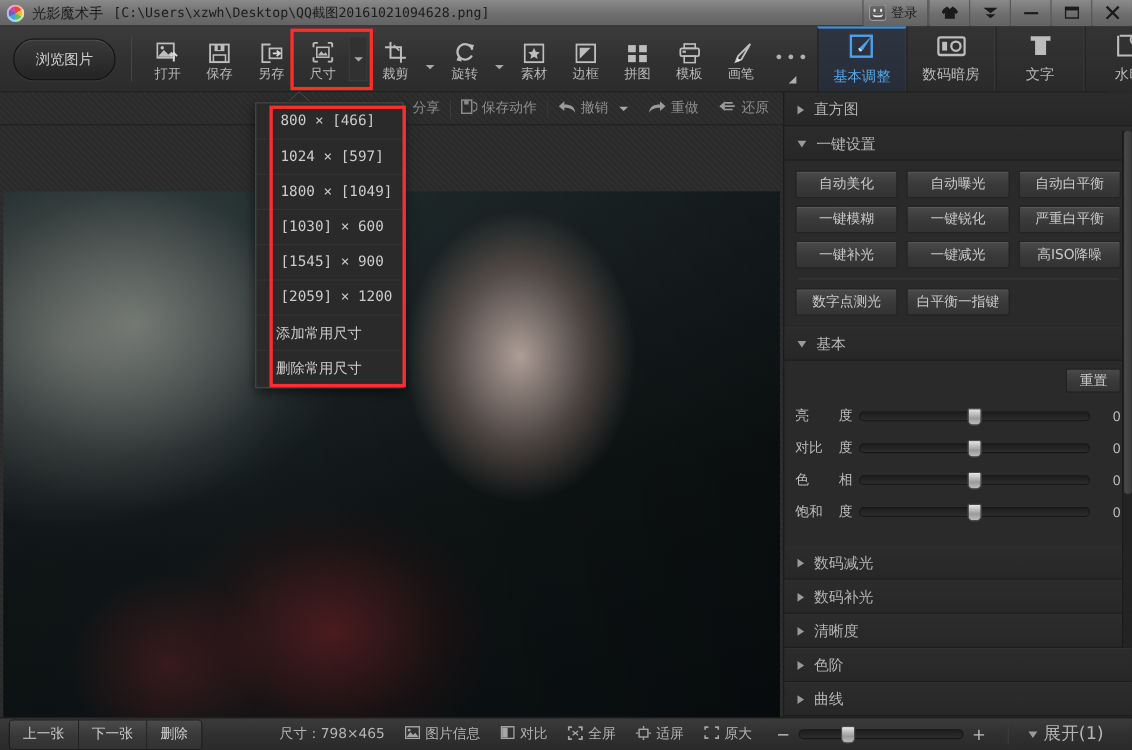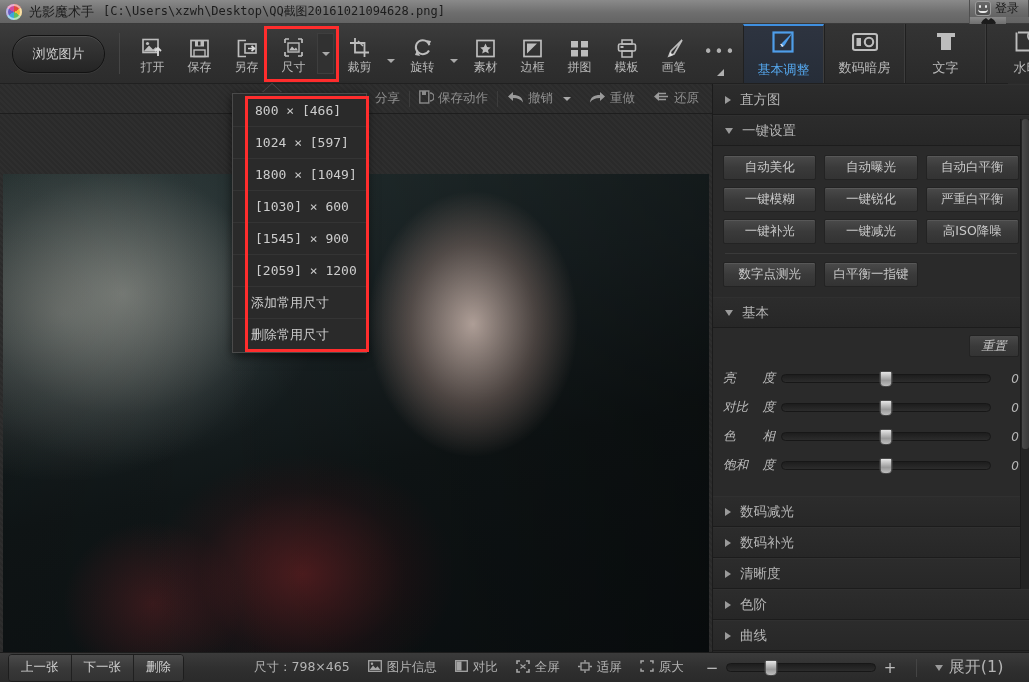--- a/index.html
+++ b/index.html
@@ -32,21 +32,21 @@
   .tb-title {
     margin-left: 7px; font-size: 13px; color: #1c1c1c;
     font-family: "DejaVu Sans", "Liberation Sans", sans-serif;
     white-space: nowrap;
   }
   .tb-path {
     margin-left: 9px; font-size: 12px; color: #1c1c1c;
     font-family: "DejaVu Sans Mono", "Liberation Mono", monospace;
     white-space: nowrap;
   }
-  .tb-right { margin-left: auto; display: flex; align-items: stretch; height: 24px; flex-direction: column; }
+  .tb-right { margin-left: auto; display: flex; align-items: stretch; height: 24px; }
   .tb-login {
     display: flex; align-items: center; gap: 4px;
     padding: 0 9px 0 5px; border-left: 1px solid #4f4f4f;
     border-right: 1px solid #4f4f4f;
     background: linear-gradient(#8a8a8a, #6e6e6e 55%, #636363);
     font-size: 12px; color: #1c1c1c; cursor: default;
   }
   .tb-face {
     width: 16px; height: 15px; border-radius: 3px;
     background: linear-gradient(#6b6b6b,#4a4a4a);
@@ -651,21 +651,21 @@
         <div class="pbtn">数字点测光</div>
         <div class="pbtn">白平衡一指键</div>
         <div></div>
       </div>
     </div>
 
     <div class="sec-head">
       <span class="tri-d"></span>
       <span>基本</span>
     </div>
-    <div class="sec-body" style="padding-top:7px;font-style:italic;">
+    <div class="sec-body" style="padding-top:7px;">
       <div class="reset-row">
         <div class="reset-btn">重置</div>
       </div>
 
       <div class="slider-row">
         <span class="sl-label">
           <span>亮</span>
           <span>度</span>
         </span>
         <span class="sl-track">

